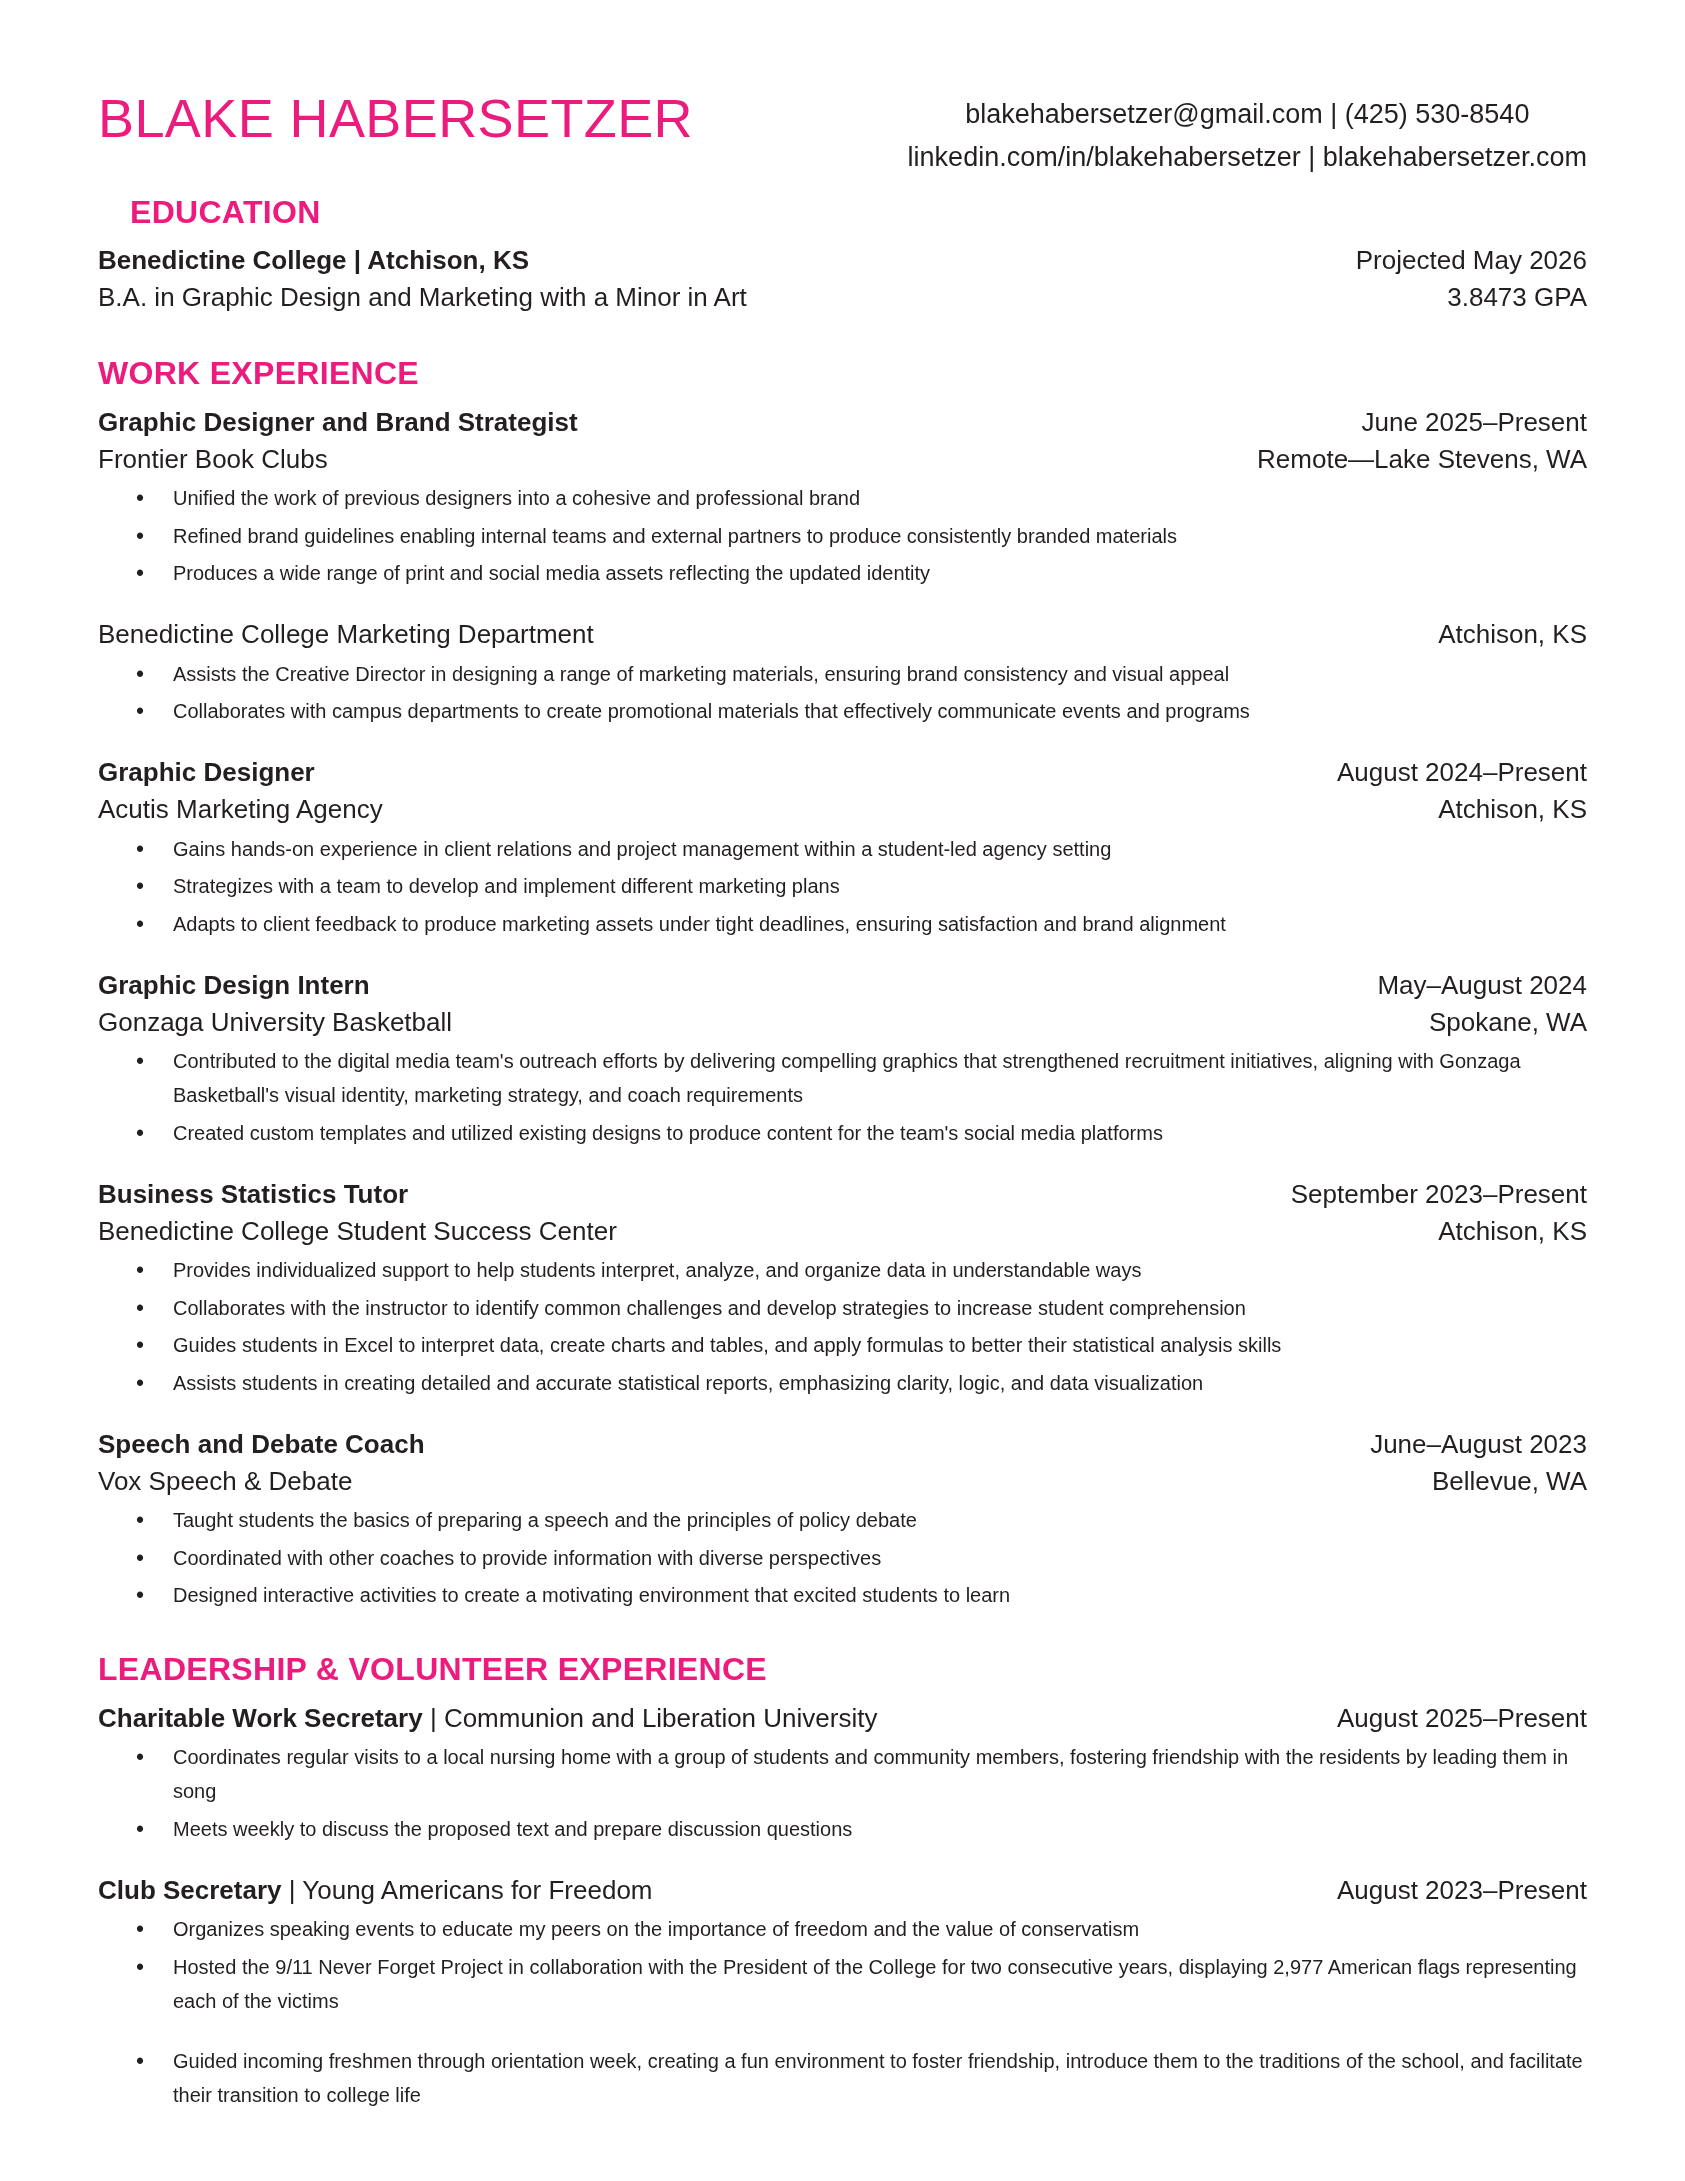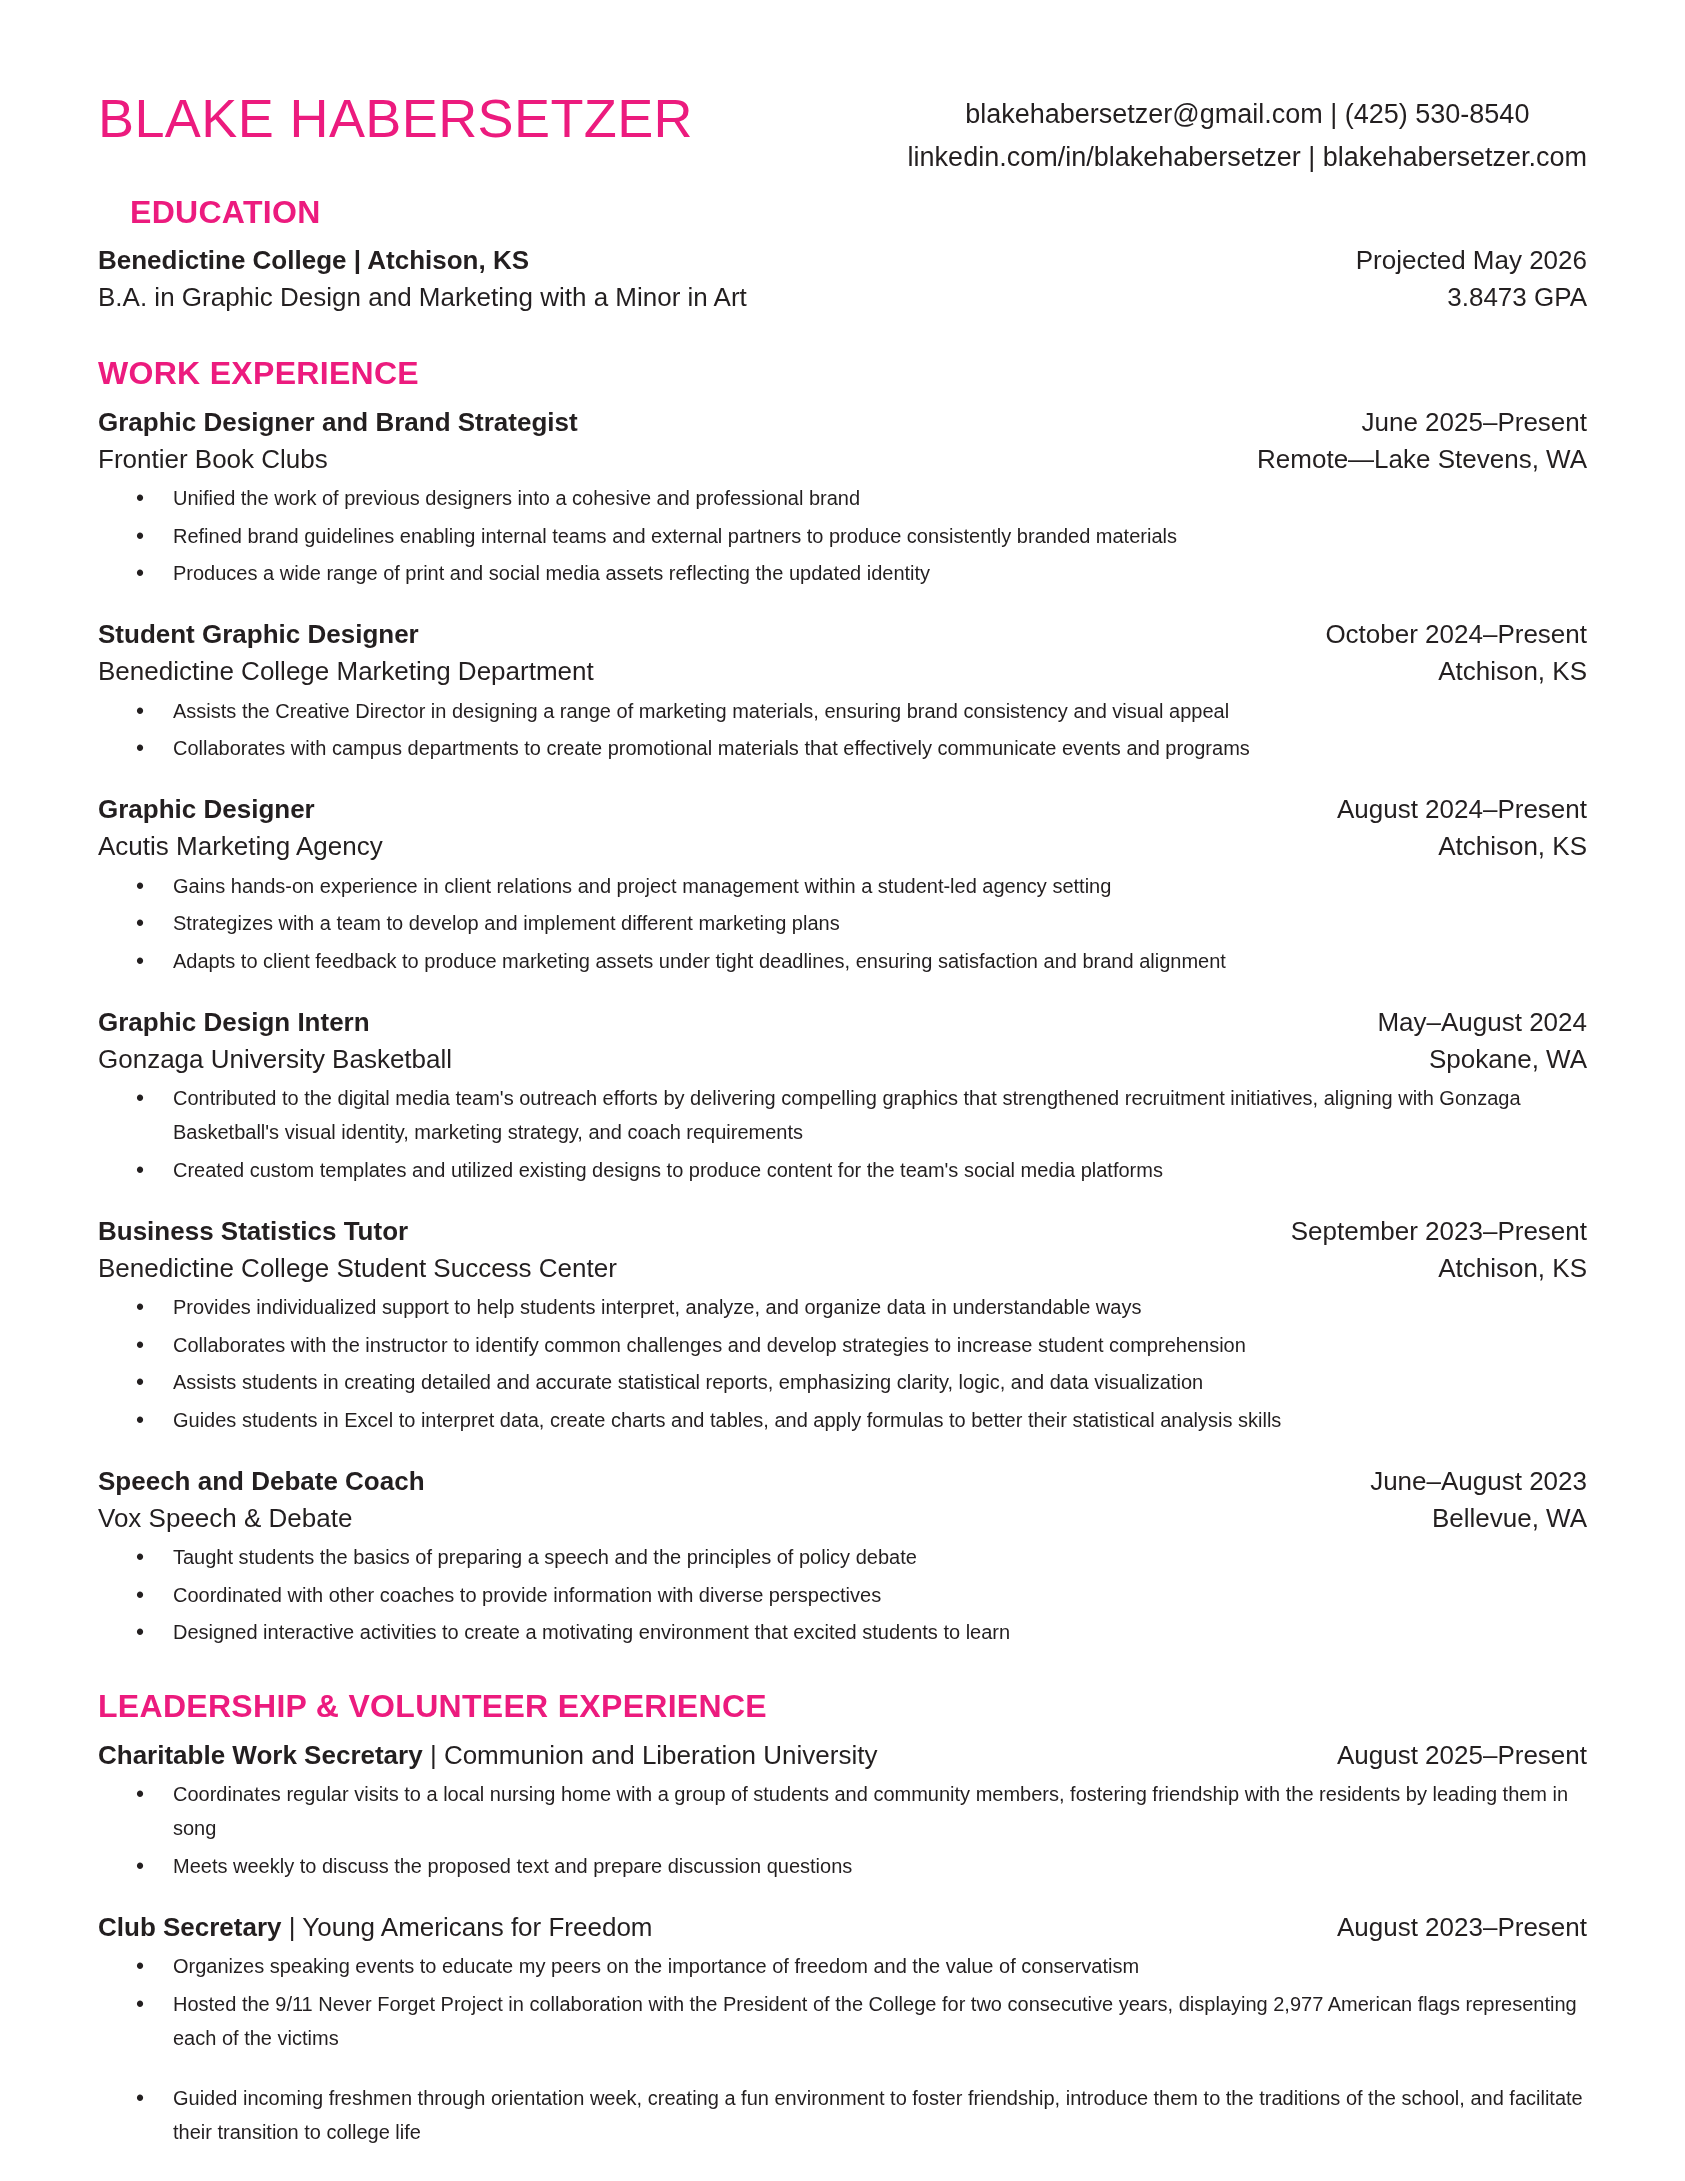--- a/index.html
+++ b/index.html
@@ -130,24 +130,20 @@
     </div>
     <ul class="bullets">
       <li>Unified the work of previous designers into a cohesive and professional brand</li>
       <li>Refined brand guidelines enabling internal teams and external partners to produce consistently branded materials</li>
       <li>Produces a wide range of print and social media assets reflecting the updated identity</li>
     </ul>
   </div>
 
   <div class="entry">
     <div class="row">
-      <span class="left bold">Student Graphic Designer</span>
-      <span class="right">October 2024–Present</span>
-    </div>
-    <div class="row">
       <span class="left">Benedictine College Marketing Department</span>
       <span class="right">Atchison, KS</span>
     </div>
     <ul class="bullets">
       <li>Assists the Creative Director in designing a range of marketing materials, ensuring brand consistency and visual appeal</li>
       <li>Collaborates with campus departments to create promotional materials that effectively communicate events and programs</li>
     </ul>
   </div>
 
   <div class="entry">
@@ -186,22 +182,22 @@
       <span class="left bold">Business Statistics Tutor</span>
       <span class="right">September 2023–Present</span>
     </div>
     <div class="row">
       <span class="left">Benedictine College Student Success Center</span>
       <span class="right">Atchison, KS</span>
     </div>
     <ul class="bullets">
       <li>Provides individualized support to help students interpret, analyze, and organize data in understandable ways</li>
       <li>Collaborates with the instructor to identify common challenges and develop strategies to increase student comprehension</li>
+      <li>Guides students in Excel to interpret data, create charts and tables, and apply formulas to better their statistical analysis skills</li>
       <li>Assists students in creating detailed and accurate statistical reports, emphasizing clarity, logic, and data visualization</li>
-      <li>Guides students in Excel to interpret data, create charts and tables, and apply formulas to better their statistical analysis skills</li>
     </ul>
   </div>
 
   <div class="entry">
     <div class="row">
       <span class="left bold">Speech and Debate Coach</span>
       <span class="right">June–August 2023</span>
     </div>
     <div class="row">
       <span class="left">Vox Speech &amp; Debate</span>

